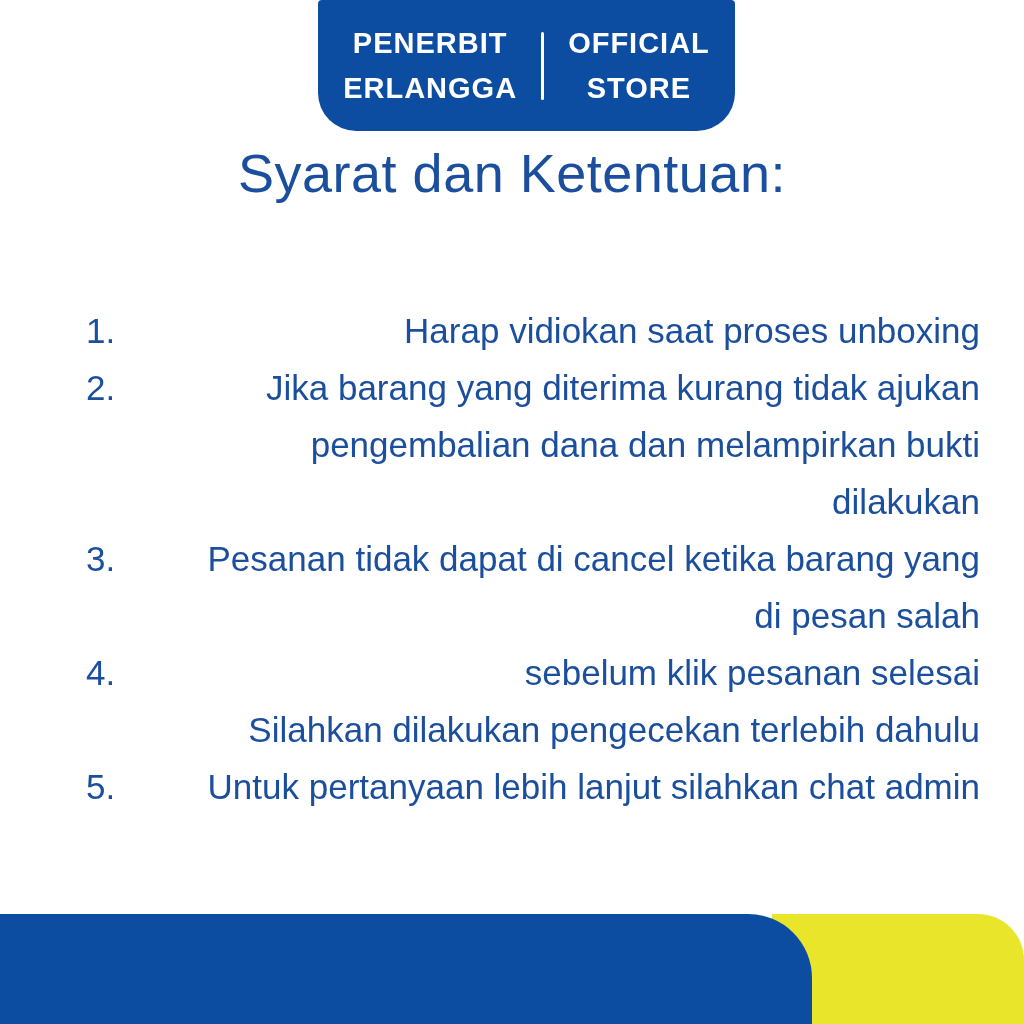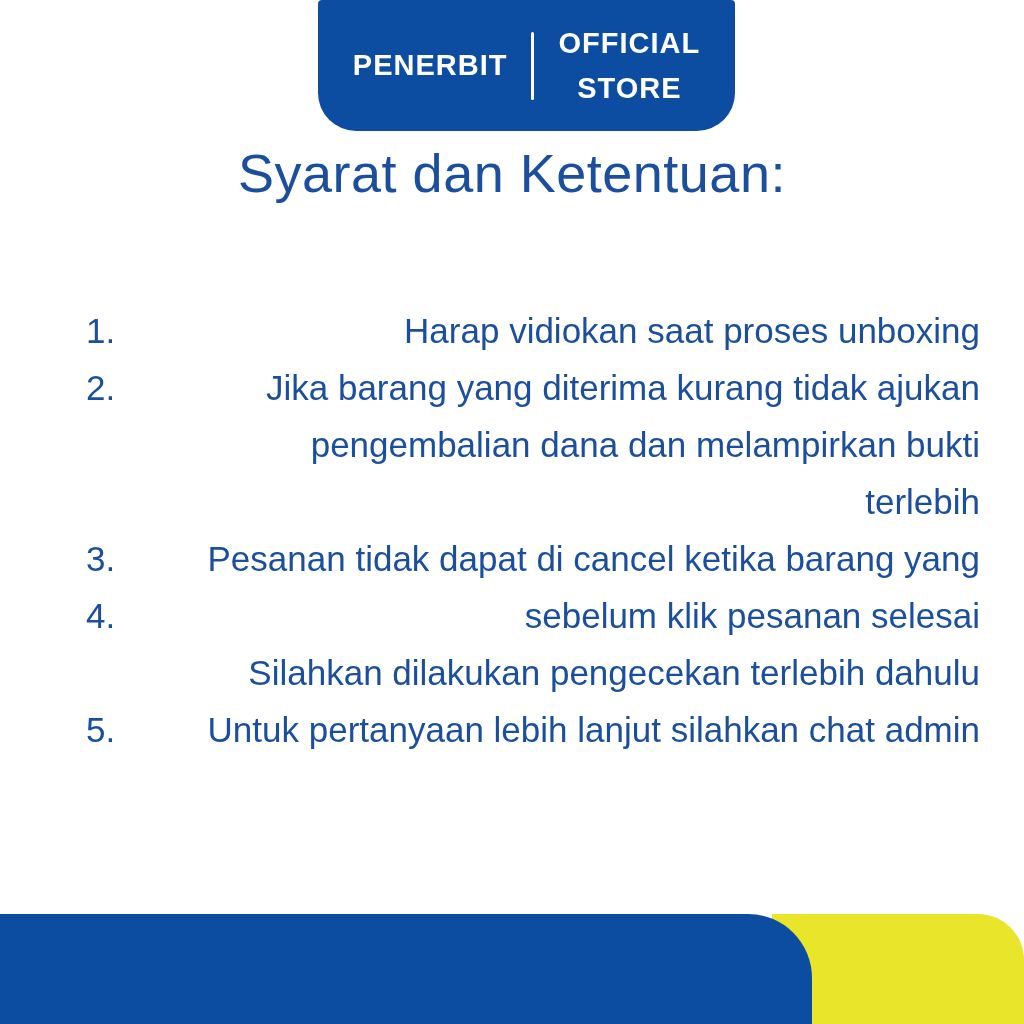--- a/index.html
+++ b/index.html
@@ -105,20 +105,21 @@
   }
 </style>
 </head>
 <body>
 
 <div class="canvas">
 
   <div class="badge">
     <div class="badge-col">
       <div>PENERBIT</div>
+      <div>ERLANGGA</div>
     </div>
     <div class="badge-divider"></div>
     <div class="badge-col">
       <div>OFFICIAL</div>
       <div>STORE</div>
     </div>
   </div>
 
   <h1 class="title">Syarat dan Ketentuan:</h1>
 
@@ -127,27 +128,28 @@
         <div class="term-num">1.</div>
         <div class="term-lines">
           <div class="term-line">Harap vidiokan saat proses unboxing</div>
         </div>
       </div>
       <div class="term-item">
         <div class="term-num">2.</div>
         <div class="term-lines">
           <div class="term-line">Jika barang yang diterima kurang tidak ajukan</div>
           <div class="term-line">pengembalian dana dan melampirkan bukti</div>
-          <div class="term-line">terlebih</div>
+          <div class="term-line">dilakukan</div>
         </div>
       </div>
       <div class="term-item">
         <div class="term-num">3.</div>
         <div class="term-lines">
           <div class="term-line">Pesanan tidak dapat di cancel ketika barang yang</div>
+          <div class="term-line">di pesan salah</div>
         </div>
       </div>
       <div class="term-item">
         <div class="term-num">4.</div>
         <div class="term-lines">
           <div class="term-line">sebelum klik pesanan selesai</div>
           <div class="term-line">Silahkan dilakukan pengecekan terlebih dahulu</div>
         </div>
       </div>
       <div class="term-item">

